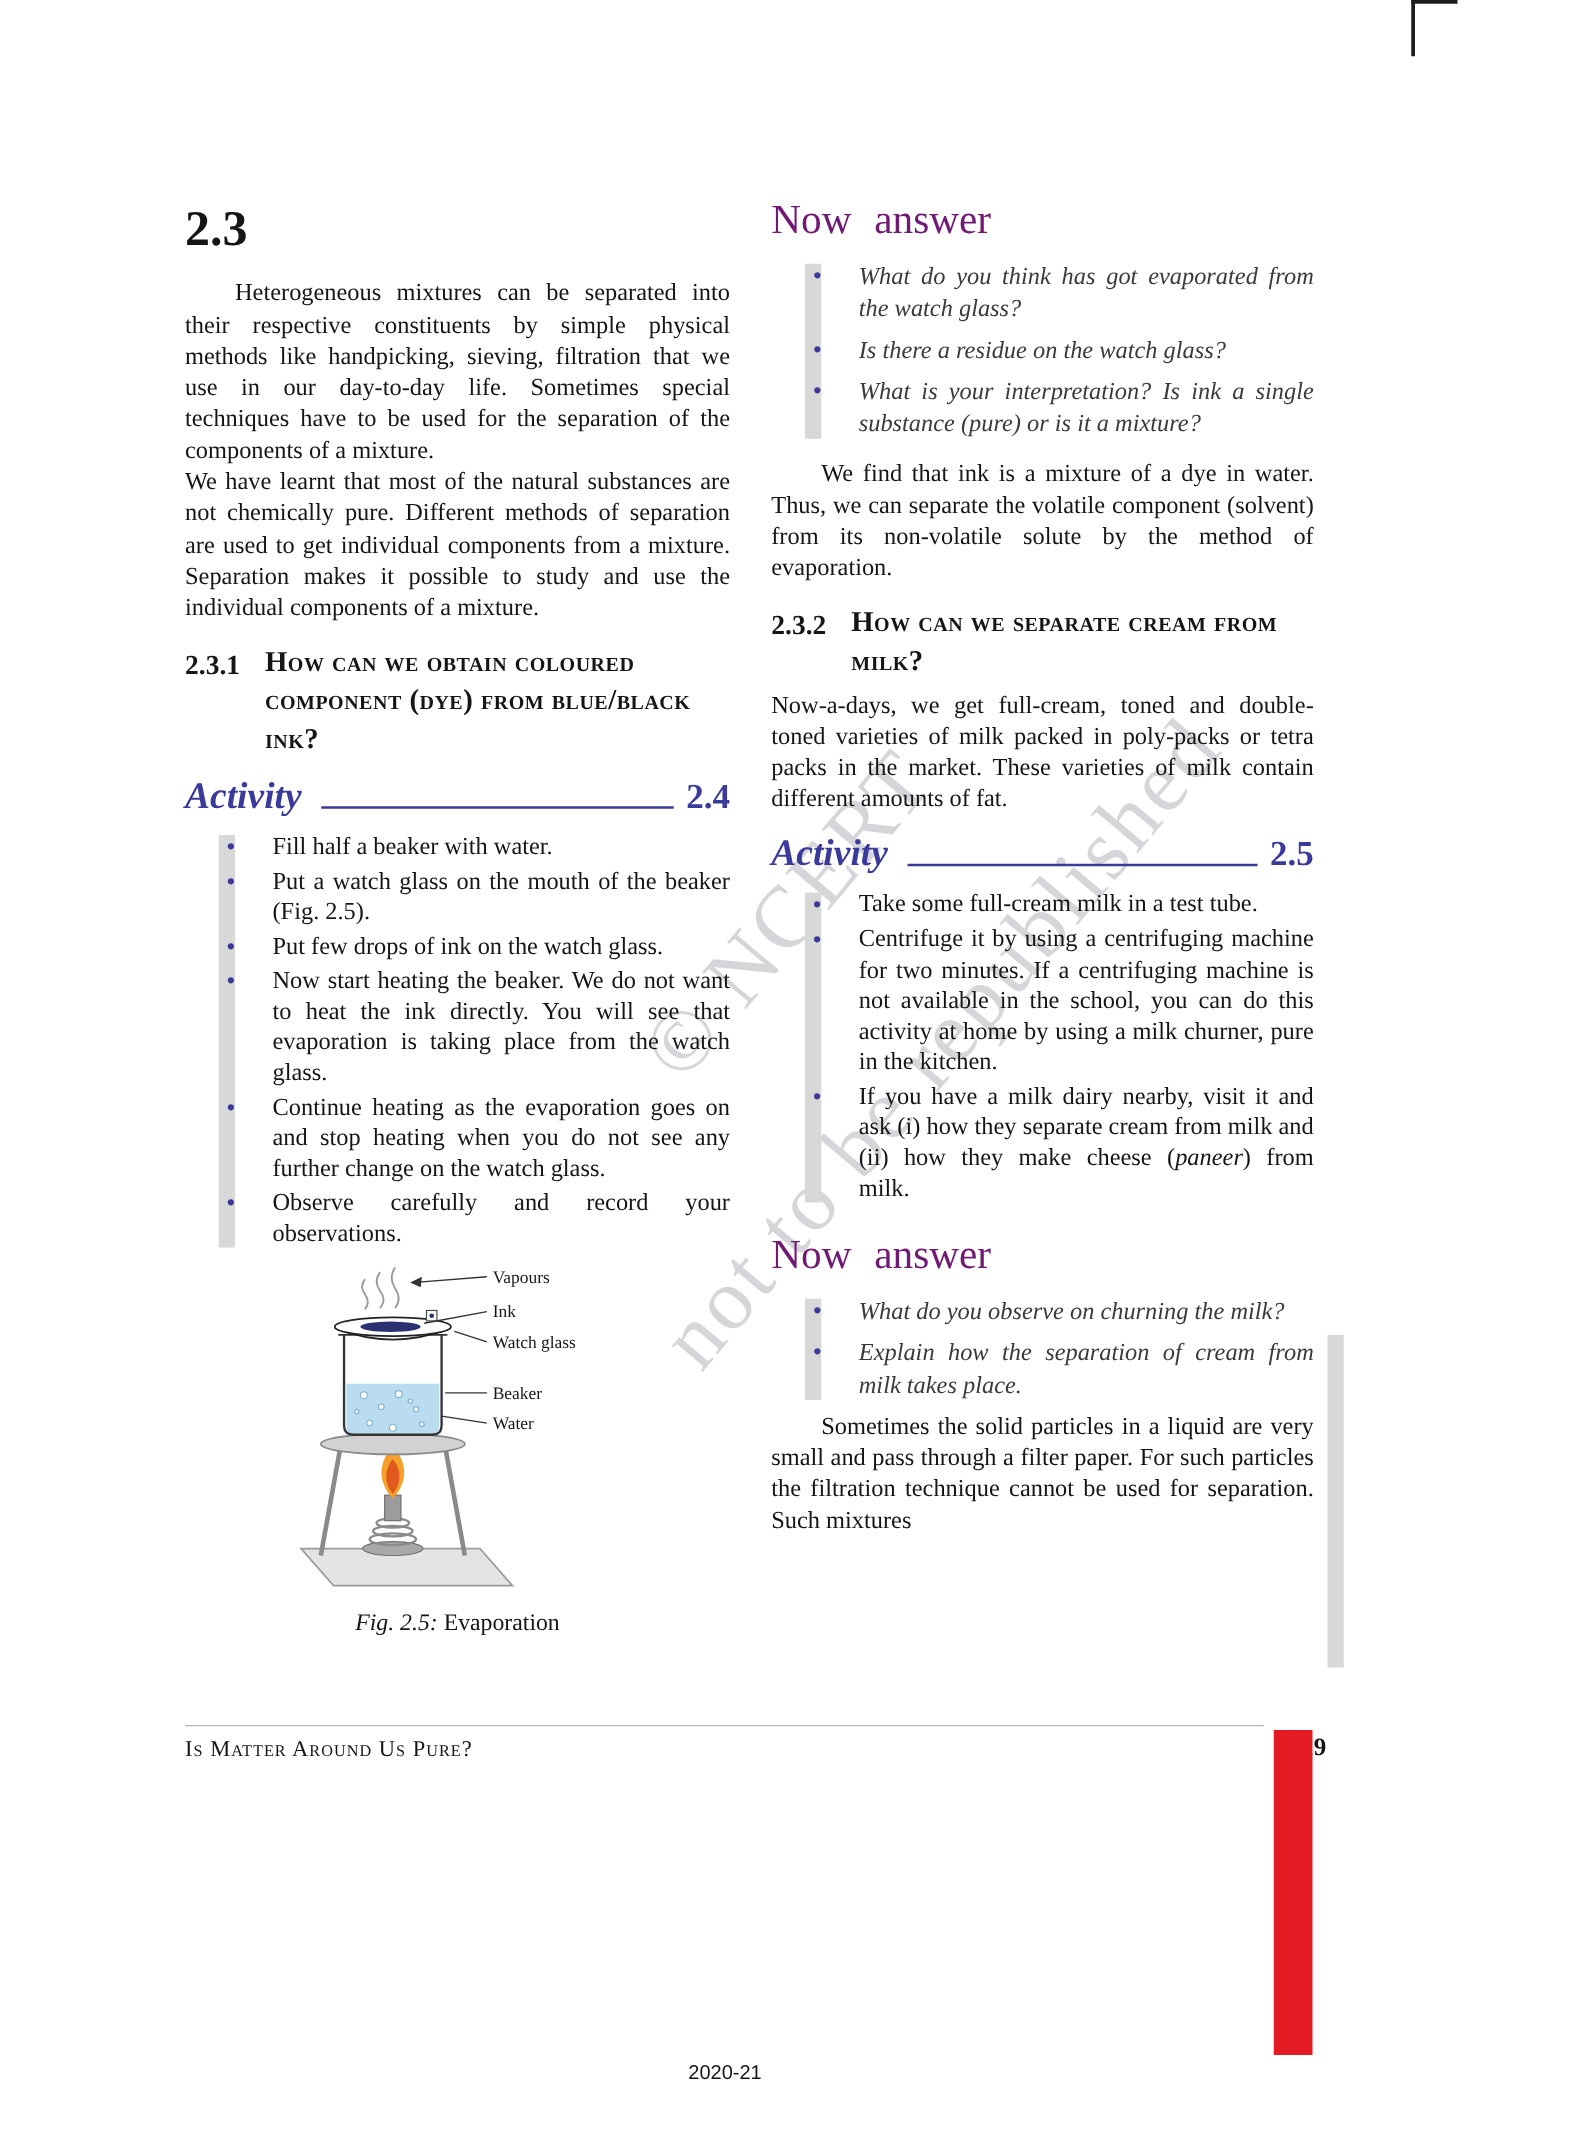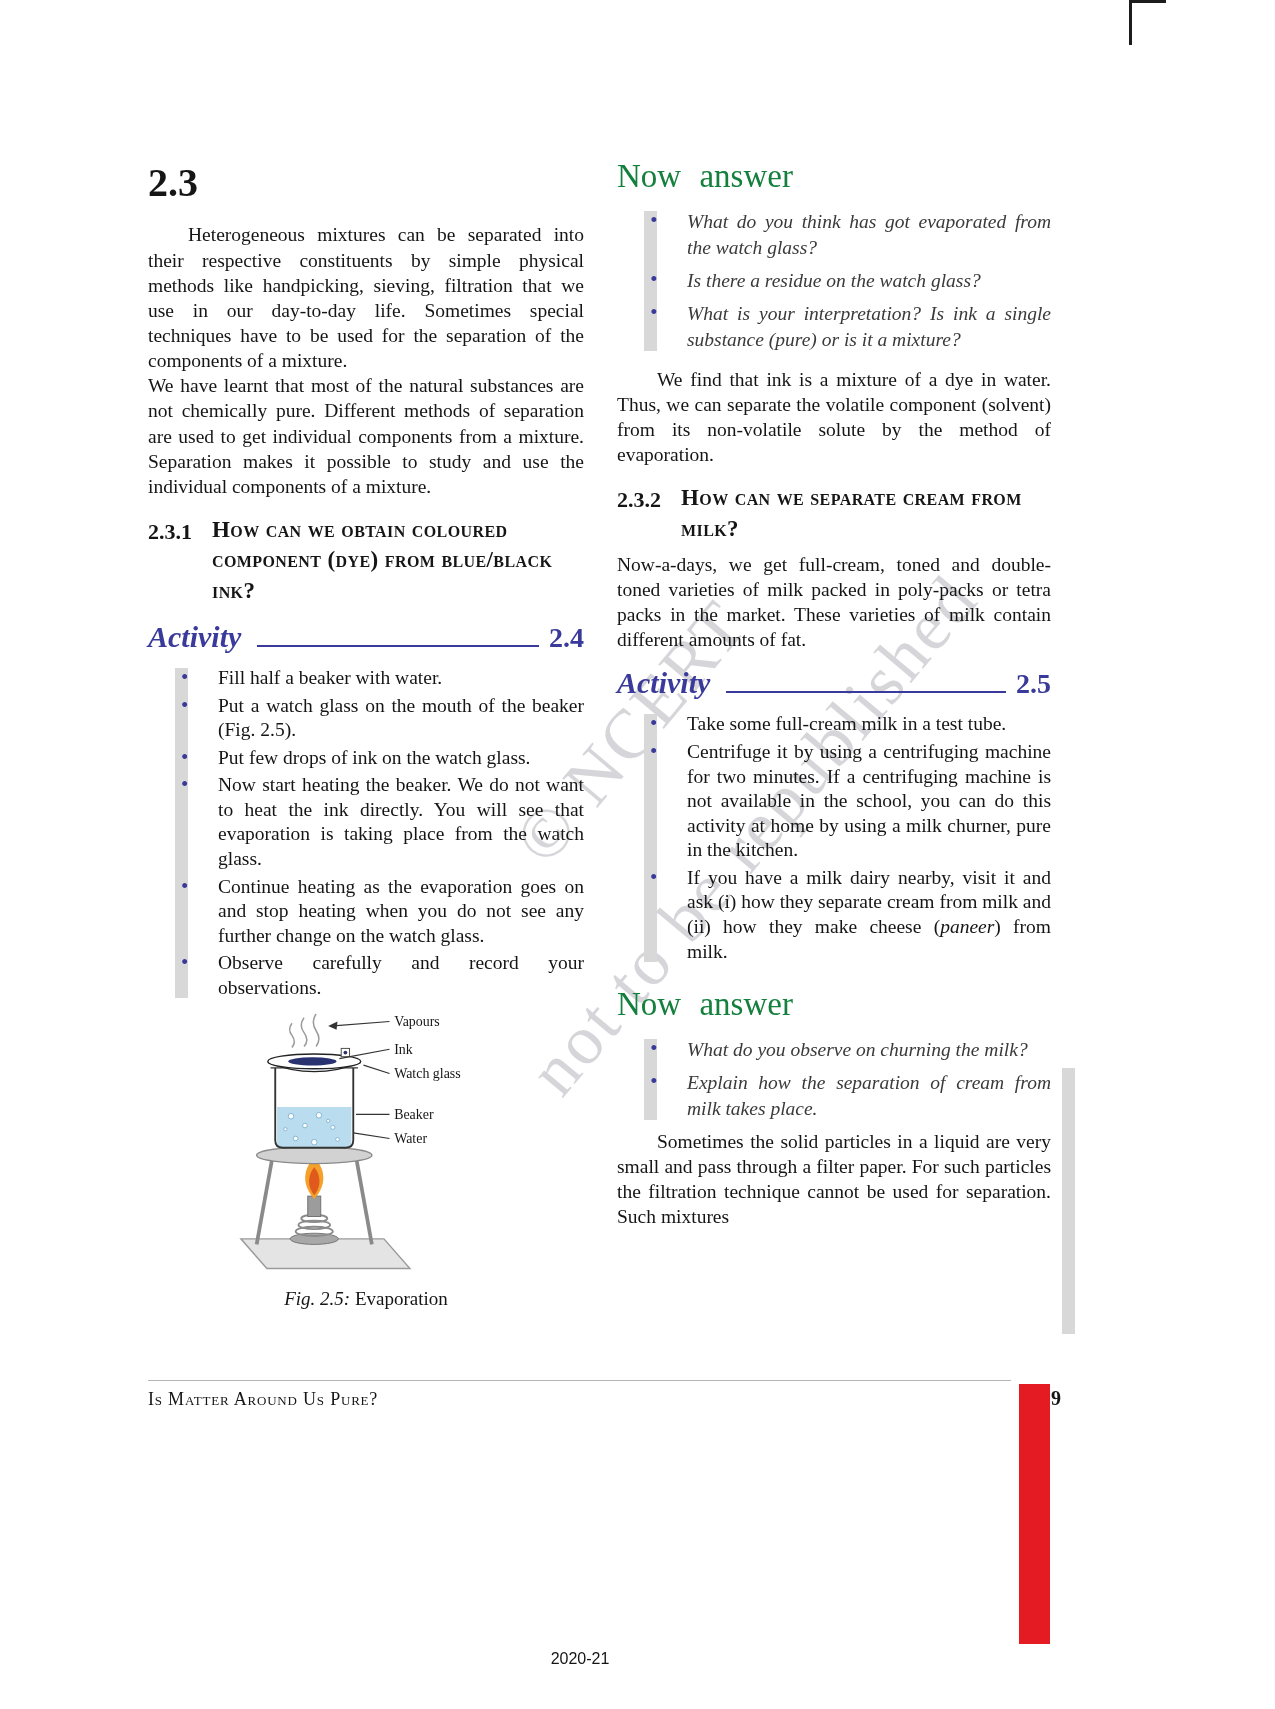--- a/index.html
+++ b/index.html
@@ -35,21 +35,21 @@
   .activity-rule{flex:1;border-bottom:2px solid #3a3a9a;margin:0 10px 7px 16px;}
   .activity-num{font-size:28px;font-weight:bold;}
 
   .blist{position:relative;padding-left:70px;margin:0;}
   .blist .bar{position:absolute;left:27px;top:2px;bottom:2px;width:13px;background:#d8d8d8;}
   .bitem{position:relative;font-size:19.5px;line-height:1.26;text-align:justify;margin:0 0 3px 0;}
   .bitem .dot{position:absolute;left:-37px;top:-2px;color:#3a3a9a;font-size:21px;}
   .questions .bitem{font-style:italic;color:#3a3a3a;line-height:1.33;margin-bottom:7px;}
   .inline-italic{font-style:italic;}
 
-  .now-answer{font-size:33px;font-weight:normal;color:#15803d;margin:0 0 14px 0;word-spacing:10px;}
+  .now-answer{font-size:33px;font-weight:normal;color:#701a75;margin:0 0 14px 0;word-spacing:10px;}
   .na2{margin-top:22px;}
 
   .fig{margin:10px 0 0 0;text-align:center;}
   .fig svg{display:block;margin:0 0 0 78px;}
   figcaption{font-size:19px;margin-top:8px;}
   .cap-label{font-weight:normal;font-style:italic;}
   .cap-text{}
 
   .marker-right{position:absolute;left:1062px;top:1068px;width:13px;height:266px;background:#d8d8d8;}
 

